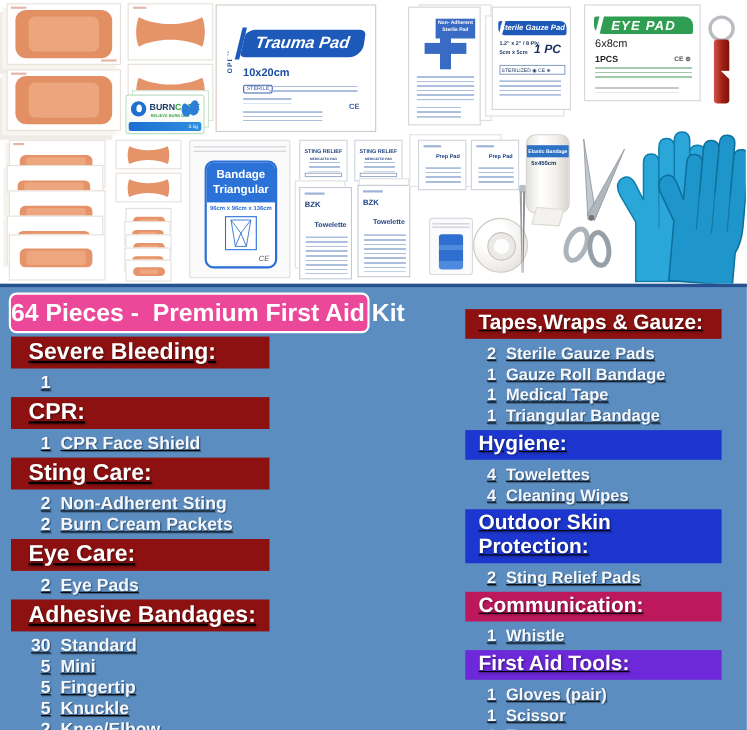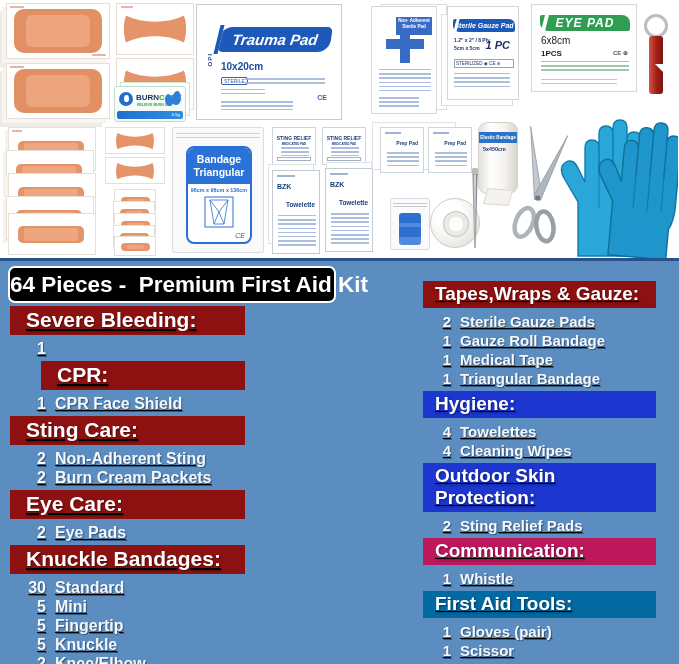--- a/index.html
+++ b/index.html
@@ -153,21 +153,21 @@
   .groll .tail { position:absolute; left:6px; bottom:-12px; width:26px; height:16px; background:#f4f2ee;
     border:1px solid #ddd9d3; transform:skew(-12deg) rotate(4deg); }
 
   
   .scissors { position:absolute; left:508px; top:126px; transform:rotate(8deg); }
   .gloves { position:absolute; left:540px; top:108px; }
 
   
   .info { position:absolute; left:0; top:258px; width:679px; height:406px;
     background:#5b8dc1; border-top:3px solid #27508e; }
-  .header-box { position:absolute; left:8px; top:5px; width:328px; height:37px; background:#000000;
+  .header-box { position:absolute; left:8px; top:5px; width:328px; height:37px; background:#ec4899;
     border:2px solid #fff; border-radius:7px; color:#fff; font-weight:bold; font-size:22.5px;
     line-height:33px; text-align:center; white-space:pre; }
   .col { position:absolute; display:flex; flex-direction:column; }
   .col-left  { left:10px;  top:45px; width:235px; }
   .col-right { left:423px; top:20px; width:233px; }
   .sec { display:flex; flex-direction:column;text-decoration:underline; }
   .sec-bar { color:#fff; font-weight:bold; text-shadow:1px 1px 2px rgba(0,0,0,.45); }
   .col-left  .sec-bar { font-size:21px; padding:2px 0 3px 16px; }
   .col-right .sec-bar { font-size:19px; padding:2px 0 3px 12px; }
   .sec-items { list-style:none; margin:4px 0 3px; }
@@ -419,21 +419,21 @@
       <span>Severe Bleeding:</span>
     </div>
     <ul class="sec-items">
   <li class="item">
     <span class="qty">1</span>
   </li>
 </ul>
   </div>
 
   <div class="sec">
-    <div class="sec-bar" style="background: rgb(142, 17, 17); margin-left: 31px;">
+    <div class="sec-bar" style="background: rgb(142, 17, 17);">
       <span>CPR:</span>
     </div>
     <ul class="sec-items">
   <li class="item">
     <span class="qty">1</span>
     <span class="lbl">CPR Face Shield</span>
   </li>
 </ul>
   </div>
 
@@ -461,21 +461,21 @@
     <ul class="sec-items">
   <li class="item">
     <span class="qty">2</span>
     <span class="lbl">Eye Pads</span>
   </li>
 </ul>
   </div>
 
   <div class="sec">
     <div class="sec-bar" style="background: rgb(142, 17, 17);">
-      <span>Knuckle Bandages:</span>
+      <span>Adhesive Bandages:</span>
     </div>
     <ul class="sec-items">
   <li class="item">
     <span class="qty">30</span>
     <span class="lbl">Standard</span>
   </li>
 
   <li class="item">
     <span class="qty">5</span>
     <span class="lbl">Mini</span>
@@ -561,21 +561,21 @@
     </div>
     <ul class="sec-items">
   <li class="item">
     <span class="qty">1</span>
     <span class="lbl">Whistle</span>
   </li>
 </ul>
   </div>
 
   <div class="sec">
-    <div class="sec-bar" style="background: #0369a1;">
+    <div class="sec-bar" style="background: #6d28d9;">
       <span>First Aid Tools:</span>
     </div>
     <ul class="sec-items">
   <li class="item">
     <span class="qty">1</span>
     <span class="lbl">Gloves (pair)</span>
   </li>
 
   <li class="item">
     <span class="qty">1</span>

